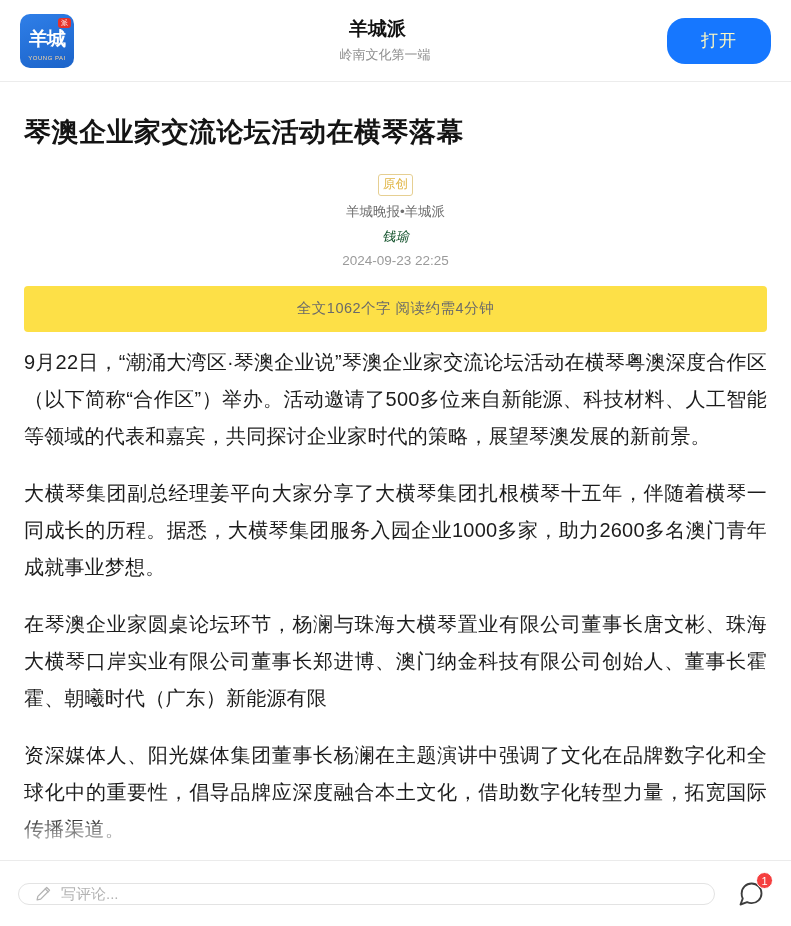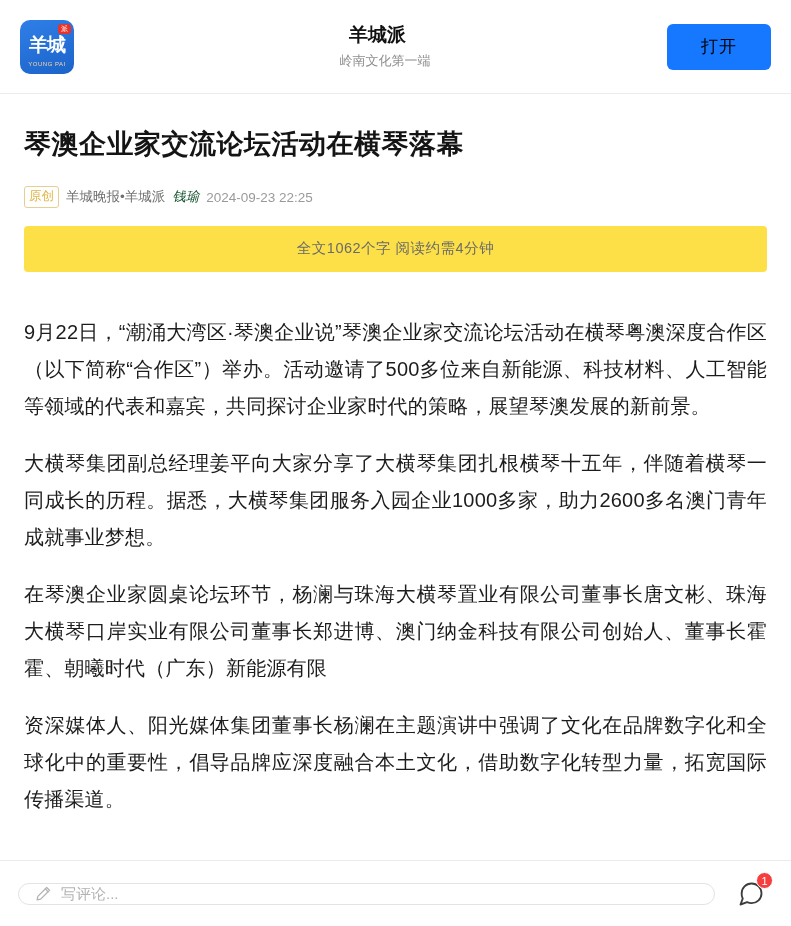--- a/index.html
+++ b/index.html
@@ -11,21 +11,21 @@
     height: 926px;
     background: #ffffff;
     font-family: "Liberation Sans", sans-serif;
     color: #1a1a1a;
     overflow: hidden;
     position: relative;
   }
 
   
   .app-bar {
-    height: 94px;
+    height: 82px;
     display: flex;
     align-items: center;
     padding: 0 20px;
     box-sizing: border-box;
     background: #ffffff;
     border-bottom: 1px solid #ececec;
   }
   .app-logo {
     width: 54px;
     height: 54px;
@@ -84,23 +84,23 @@
     color: #8d8d8d;
     margin-top: 5px;
     line-height: 1.3;
     padding-left: 15px;
   }
   .open-button {
     flex: 0 0 auto;
     width: 104px;
     height: 46px;
     background: #1677ff;
-    color: #000000;
+    color: #fef9c3;
     border: none;
-    border-radius: 6px;
+    border-radius: 18px;
     font-size: 17px;
     font-family: "Liberation Sans", sans-serif;
     cursor: pointer;
     letter-spacing: 1px;
   }
 
   
   .article {
     padding: 0 24px;
     box-sizing: border-box;
@@ -115,20 +115,21 @@
     font-family: Liberation Mono, monospace;
   }
   .byline {
     margin-top: 22px;
     font-size: 13.5px;
     color: #8a8a8a;
     display: flex;
     align-items: center;
     flex-wrap: wrap;
     gap: 7px;
+    flex-direction: column;
   }
   .tag-original {
     color: #e0b544;
     border: 1px solid #e6cf92;
     border-radius: 3px;
     padding: 1px 4px;
     font-size: 12.5px;
     line-height: 1.4;
   }
   .byline-source {
@@ -144,21 +145,21 @@
     height: 46px;
     display: flex;
     align-items: center;
     justify-content: center;
     color: #6a6a6a;
     font-size: 14.5px;
     letter-spacing: 0.5px;
   }
 
   .body-text {
-    margin-top: 42px;
+    margin-top: 12px;
     font-size: 20px;
     line-height: 1.85;
     color: #1c1c1c;
     letter-spacing: 0.2px;
   }
   .body-text p {
     margin: 0 0 20px 0;
     text-align: justify;
   }
 

